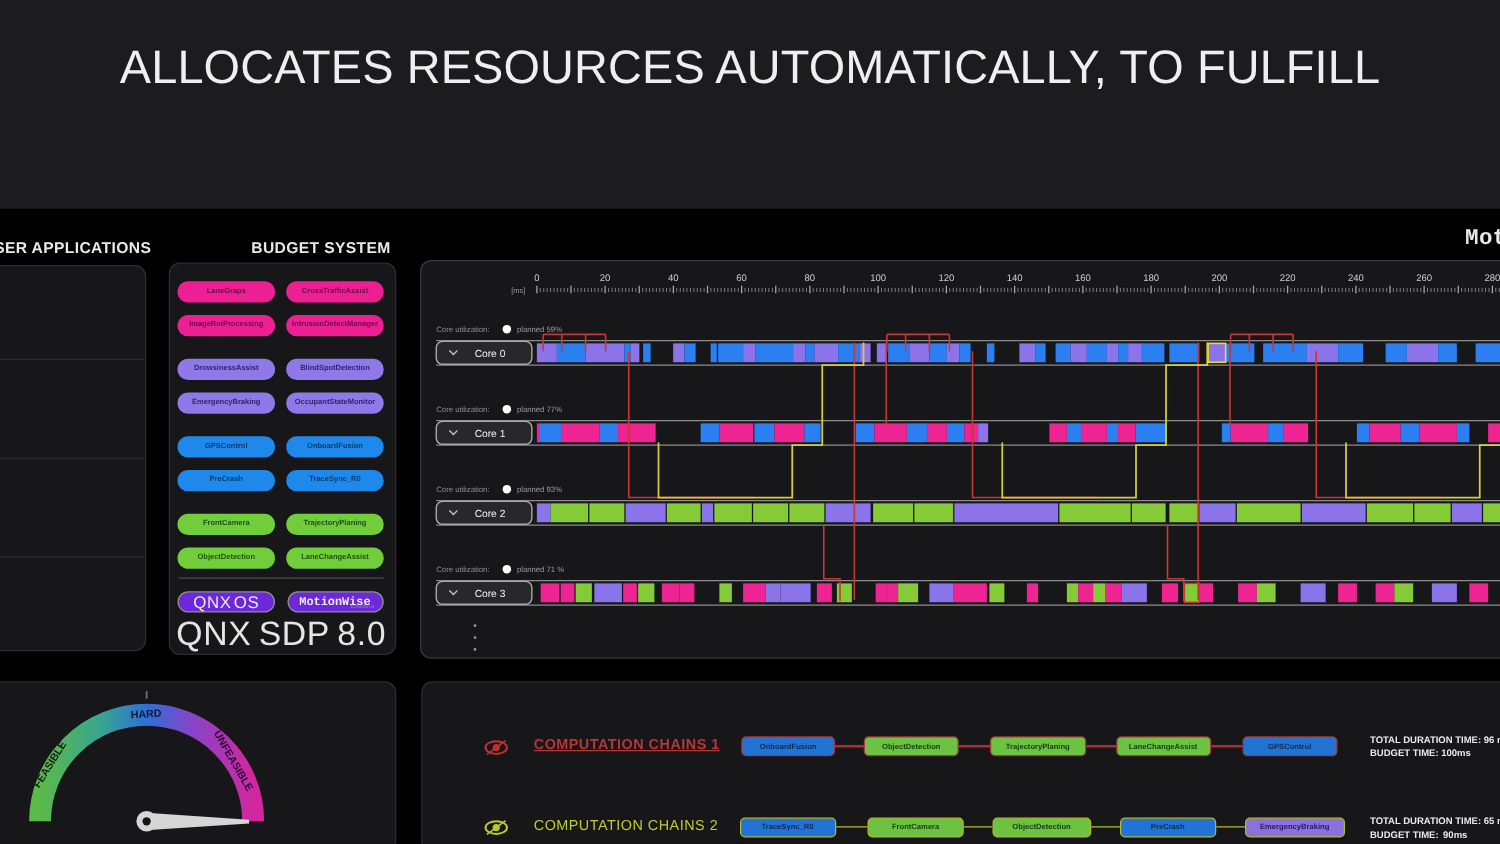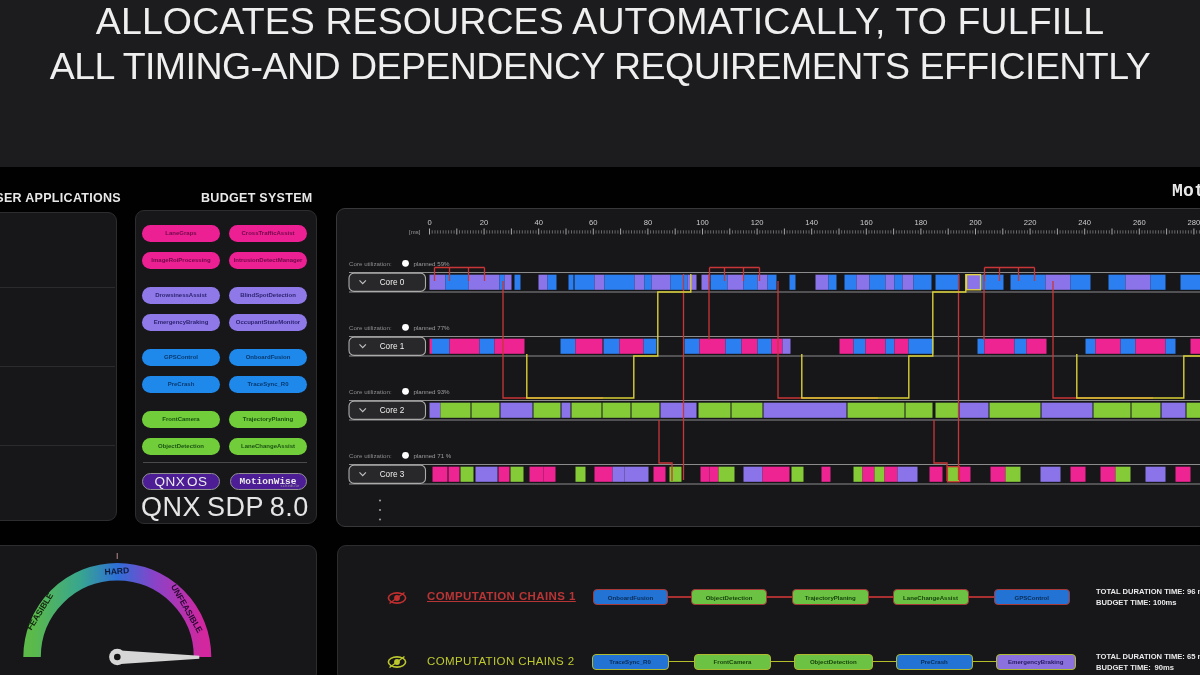--- a/index.html
+++ b/index.html
@@ -3,31 +3,30 @@
 <style>
 html,body{margin:0;padding:0;}
 body{width:1200px;height:675px;background:#010101;overflow:hidden;position:relative;
  font-family:"Liberation Sans",sans-serif;}
 .banner{position:absolute;left:0;top:0;width:1200px;height:167px;background:#1c1c1e;
  text-align:center;color:#efefef;font-weight:500;font-size:37.5px;letter-spacing:0.1px;}
 .seclabel{position:absolute;font-size:12.5px;font-weight:bold;color:#e8e8e8;letter-spacing:0.3px;white-space:nowrap;}
 .panel{position:absolute;background:#17171a;border:1px solid #2d2d30;border-radius:9px;box-sizing:border-box;}
 .pill{position:absolute;width:78px;height:16.5px;border-radius:8.5px;font-size:6px;font-weight:bold;
  display:flex;align-items:center;justify-content:center;white-space:nowrap;overflow:hidden;}
-.obtn{position:absolute;height:17px;border:1.5px solid #909090;border-radius:8.5px;background:#4c1d95;
+.obtn{position:absolute;height:17px;border:1.5px solid #909090;border-radius:8.5px;background:#6d28d9;
  box-sizing:border-box;display:flex;align-items:center;justify-content:center;color:#ececec;}
 .cbox{position:absolute;height:16px;border-radius:4px;font-size:6.1px;font-weight:bold;box-sizing:border-box;
  display:flex;align-items:center;justify-content:center;white-space:nowrap;overflow:hidden;}
 .ttime{position:absolute;font-size:7.6px;font-weight:bold;color:#e9e9e9;line-height:11.3px;white-space:nowrap;}
 .divh{position:absolute;height:1px;background:#2b2b2e;}
 </style></head>
 <body>
 <div class="banner">
-    <div style="">ALLOCATES RESOURCES AUTOMATICALLY, TO FULFILL</div>
-<div style="margin-top:2px;letter-spacing:-0.55px;">ALL TIMING-AND DEPENDENCY REQUIREMENTS EFFICIENTLY</div>
+    <div style="margin-top:32px;">ALLOCATES RESOURCES AUTOMATICALLY, TO FULFILL</div>
   </div>
 
 <div class="seclabel" style="left:-14px;top:190.5px;">USER APPLICATIONS</div>
 <div class="seclabel" style="left:201px;top:190.5px;">BUDGET SYSTEM</div>
 <div class="seclabel" style="left:1172px;top:180.5px;font-family:'Liberation Mono',monospace;font-size:18px;font-weight:bold;">MotionWise</div>
 
 <div class="panel" style="left:-14px;top:212px;width:131px;height:309px;"></div>
 <div class="divh" style="left:-10px;top:287px;width:125px;"></div>
 <div class="divh" style="left:-10px;top:366px;width:125px;"></div>
 <div class="divh" style="left:-10px;top:445px;width:125px;"></div>

